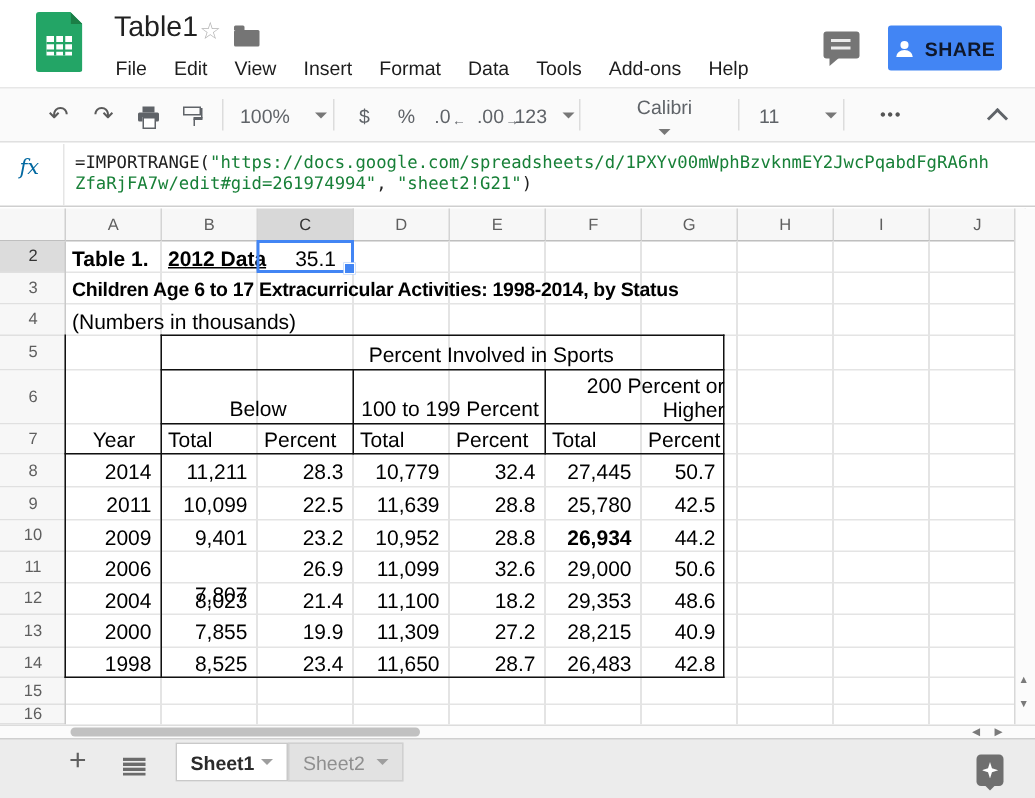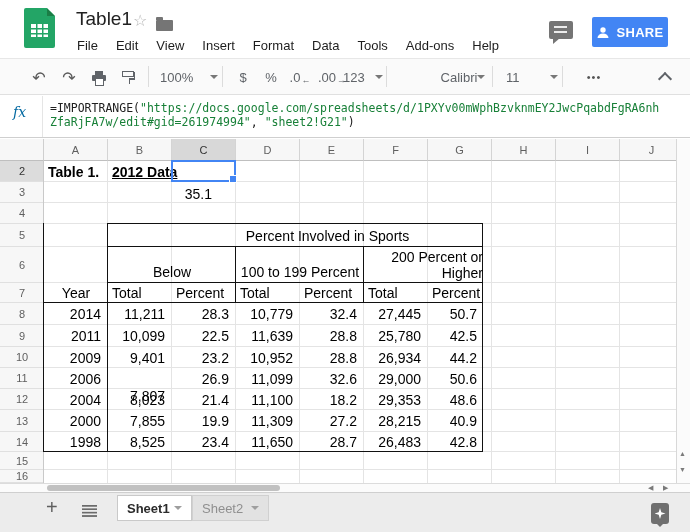--- a/index.html
+++ b/index.html
@@ -14,21 +14,21 @@
     linear-gradient(#23a566,#23a566) 0 8.5px/100% 1.5px no-repeat,#fff;}
   .doc-title{position:absolute;left:76px;top:8px;font-size:19px;color:#212121;}
   .star{position:absolute;left:133px;top:11px;font-size:16px;color:#b5b5b5;}
   .folder{position:absolute;left:156px;top:20px;width:17px;height:11px;background:#757575;border-radius:1px;}
   .folder:before{content:"";position:absolute;left:0;top:-3px;width:7px;height:3px;background:#757575;border-radius:1px 1px 0 0;}
   .menubar{position:absolute;left:68px;top:36px;height:20px;display:flex;}
   .menu-item{padding:0 9px;font-size:13px;color:#1d1d1d;line-height:20px;cursor:default;}
   .comment-btn{position:absolute;left:549px;top:21px;width:24px;height:18px;background:#757575;border-radius:2px;}
   .comment-btn:after{content:"";position:absolute;left:4px;bottom:-5px;border-top:6px solid #757575;border-right:7px solid transparent;}
   .comment-btn .ln{position:absolute;left:5px;width:13px;height:2px;background:#ececec;}
-  .share-btn{position:absolute;left:592px;top:17px;width:76px;height:30px;background:#4285f4;border-radius:2px;display:flex;align-items:center;justify-content:center;gap:6px;color:#ffffff;font-size:13px;font-weight:bold;letter-spacing:.3px;}
+  .share-btn{position:absolute;left:592px;top:17px;width:76px;height:30px;background:#4285f4;border-radius:2px;display:flex;align-items:center;justify-content:center;gap:6px;color:#0f172a;font-size:13px;font-weight:bold;letter-spacing:.3px;}
   
   .toolbar{position:absolute;left:0;top:58px;width:690px;height:37px;background:#fafafa;border-top:1px solid #e7e7e7;border-bottom:1px solid #e0e0e0;box-sizing:border-box;}
   .tbtn{position:absolute;top:64px;height:26px;display:flex;align-items:center;justify-content:center;color:#5f6368;font-size:13px;}
   .tdiv{position:absolute;top:66px;width:1px;height:21px;background:#dcdcdc;}
   .uarrow{font-size:16px;color:#5a5a5a;}
   .caret{width:0;height:0;border-left:4px solid transparent;border-right:4px solid transparent;border-top:4px solid #777;}
   .printer{position:relative;width:16px;height:15px;}
   .printer .pbody{position:absolute;left:1px;top:5px;width:14px;height:6px;background:#5f6368;border-radius:1px;}
   .printer .ptop{position:absolute;left:4px;top:1px;width:8px;height:4px;background:#5f6368;}
   .printer .pout{position:absolute;left:4px;top:8px;width:7px;height:6px;background:#fff;border:1px solid #5f6368;}
@@ -152,21 +152,21 @@
   </div>
   <div class="tbtn" style="left:316px;width:32px;">
     <span>.00</span>
       <span class="decsub">→</span>
   </div>
   <div class="tbtn" style="left:340px;width:40px;justify-content:space-between;padding:0 3px;">
     <span>123</span>
       <span class="caret"></span>
   </div>
   <div class="tdiv" style="left:386px;"></div>
-  <div class="tbtn" style="left:414px;width:90px;padding:0 4px;">
+  <div class="tbtn" style="left:394px;width:90px;justify-content:space-between;padding:0 4px;flex-direction:column;">
     <span>Calibri</span>
       <span class="caret"></span>
   </div>
   <div class="tdiv" style="left:492px;"></div>
   <div class="tbtn" style="left:500px;width:52px;justify-content:space-between;padding:0 6px;">
     <span>11</span>
       <span class="caret"></span>
   </div>
   <div class="tdiv" style="left:562px;"></div>
   <div class="tbtn" style="left:576px;width:36px;">
@@ -233,21 +233,23 @@
   <div class="blk" style="left:43px;top:302px;width:440px;height:1px;"></div>
   <div class="blk" style="left:43px;top:451px;width:440px;height:1px;"></div>
   <div class="blk" style="left:43px;top:223px;width:1px;height:229px;"></div>
   <div class="blk" style="left:107px;top:223px;width:1px;height:229px;"></div>
   <div class="blk" style="left:235px;top:246px;width:1px;height:57px;"></div>
   <div class="blk" style="left:363px;top:246px;width:1px;height:57px;"></div>
   <div class="blk" style="left:482px;top:223px;width:1px;height:229px;"></div>
 
   <div class="ctext" style="left:48px;top:161px;height:21px;font-weight:bold;">Table 1.</div>
   <div class="ctext" style="left:112px;top:161px;height:21px;font-weight:bold;text-decoration:underline;">2012 Data</div>
-  <div class="num" style="left:172px;top:161px;width:62px;height:21px;padding-right:22px;margin-top:22px;">35.1</div>
+  <div class="num" style="left:172px;top:161px;width:62px;height:21px;padding-right:10px;">35.1</div>
+  <div class="ctext" style="left:48px;top:182px;height:21px;font-weight:bold;font-size:13px;letter-spacing:-0.2px;">Children Age 6 to 17 Extracurricular Activities: 1998-2014, by Status</div>
+  <div class="ctext" style="left:48px;top:203px;height:21px;">(Numbers in thousands)</div>
 
   <div class="ctext" style="left:172px;top:224px;width:311px;height:23px;justify-content:center;">Percent Involved in Sports</div>
   <div class="gcell" style="left:108px;top:247px;width:128px;height:36px;">Below</div>
   <div class="gcell" style="left:236px;top:247px;width:128px;height:36px;">100 to 199 Percent</div>
   <div class="ctext" style="left:364px;top:247px;width:119px;height:36px;justify-content:center;text-align:right;white-space:normal;line-height:16px;">200 Percent or Higher</div>
   <div class="ctext" style="left:44px;top:283px;width:64px;height:20px;justify-content:center;">Year</div>
   <div class="hcell" style="left:108px;top:283px;width:64px;height:20px;">Total</div>
   <div class="hcell" style="left:172px;top:283px;width:64px;height:20px;">Percent</div>
   <div class="hcell" style="left:236px;top:283px;width:64px;height:20px;">Total</div>
   <div class="hcell" style="left:300px;top:283px;width:64px;height:20px;">Percent</div>
@@ -268,21 +270,21 @@
   <div class="num" style="left:236px;top:325px;width:64px;height:22px;">11,639</div>
   <div class="num" style="left:300px;top:325px;width:64px;height:22px;">28.8</div>
   <div class="num" style="left:364px;top:325px;width:64px;height:22px;">25,780</div>
   <div class="num g" style="left:428px;top:325px;width:55px;height:22px;">42.5</div>
 
   <div class="num" style="left:44px;top:347px;width:64px;height:21px;">2009</div>
   <div class="num" style="left:108px;top:347px;width:64px;height:21px;">9,401</div>
   <div class="num" style="left:172px;top:347px;width:64px;height:21px;">23.2</div>
   <div class="num" style="left:236px;top:347px;width:64px;height:21px;">10,952</div>
   <div class="num" style="left:300px;top:347px;width:64px;height:21px;">28.8</div>
-  <div class="num" style="left:364px;top:347px;width:64px;height:21px;">26,934</div>
+  <div class="num" style="left:364px;top:347px;width:64px;height:21px;font-weight:bold;">26,934</div>
   <div class="num g" style="left:428px;top:347px;width:55px;height:21px;">44.2</div>
 
   <div class="num" style="left:44px;top:368px;width:64px;height:21px;">2006</div>
   <div class="num" style="left:108px;top:368px;width:64px;height:21px;margin-top:17px;">7,807</div>
   <div class="num" style="left:172px;top:368px;width:64px;height:21px;">26.9</div>
   <div class="num" style="left:236px;top:368px;width:64px;height:21px;">11,099</div>
   <div class="num" style="left:300px;top:368px;width:64px;height:21px;">32.6</div>
   <div class="num" style="left:364px;top:368px;width:64px;height:21px;">29,000</div>
   <div class="num g" style="left:428px;top:368px;width:55px;height:21px;">50.6</div>
 

